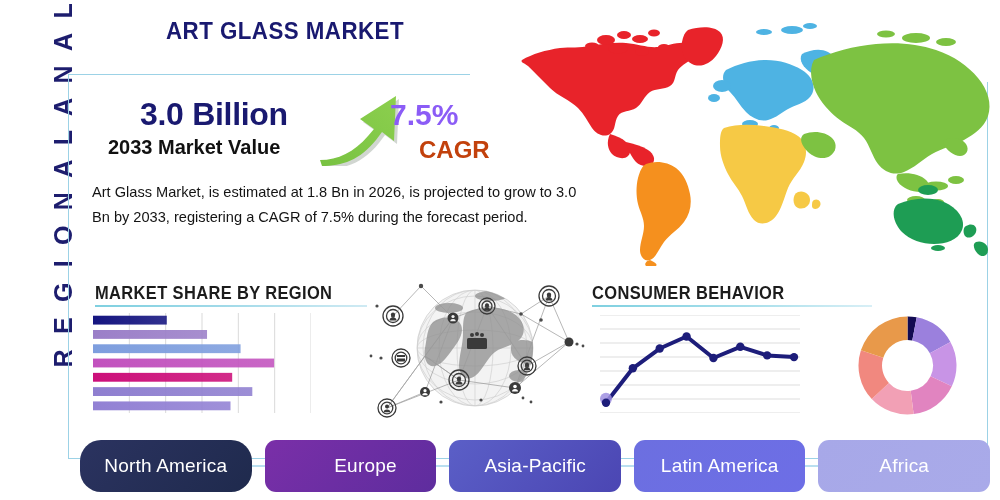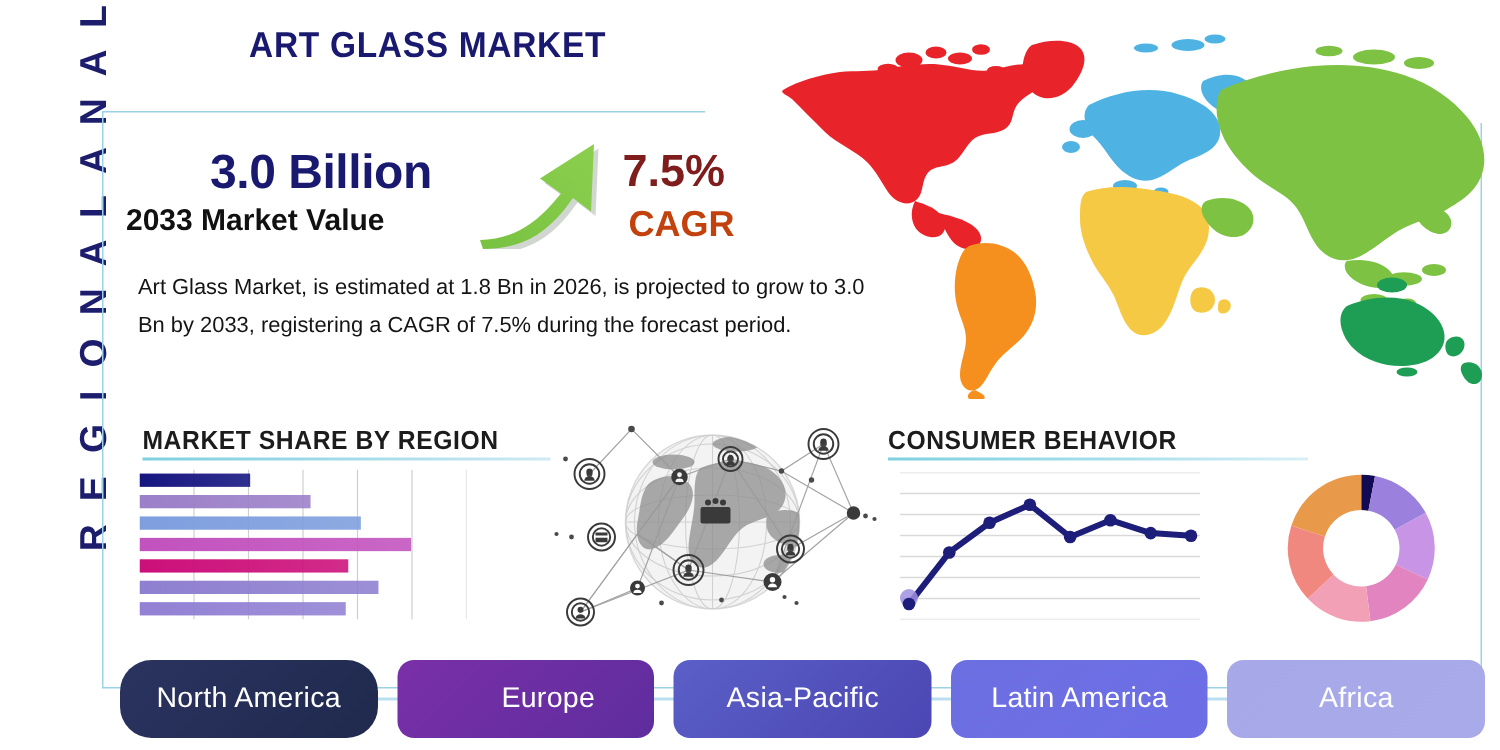--- a/index.html
+++ b/index.html
@@ -48,27 +48,27 @@
     position:absolute;left:470px;top:66px;width:530px;height:16px;background:#fff;
   }
 
   
   #kpi-value{
     position:absolute;left:140px;top:96px;
     font-size:32px;font-weight:bold;color:#191970;
     white-space:nowrap;letter-spacing:-0.3px;
   }
   #kpi-value-label{
-    position:absolute;left:84px;top:136px;
+    position:absolute;left:108px;top:136px;
     font-size:20px;font-weight:bold;color:#111;
     white-space:nowrap;
   }
   #kpi-cagr{
-    position:absolute;left:415px;top:98px;
-    font-size:30px;font-weight:bold;color:#7f1d1d;
+    position:absolute;left:390px;top:98px;
+    font-size:30px;font-weight:bold;color:#8b5cf6;
     white-space:nowrap;
   }
   #kpi-cagr-label{
     position:absolute;left:419px;top:136px;
     font-size:24px;font-weight:bold;color:#c2410c;
     white-space:nowrap;
   }
   #growth-arrow{position:absolute;left:316px;top:86px;width:92px;height:80px;}
 
   

